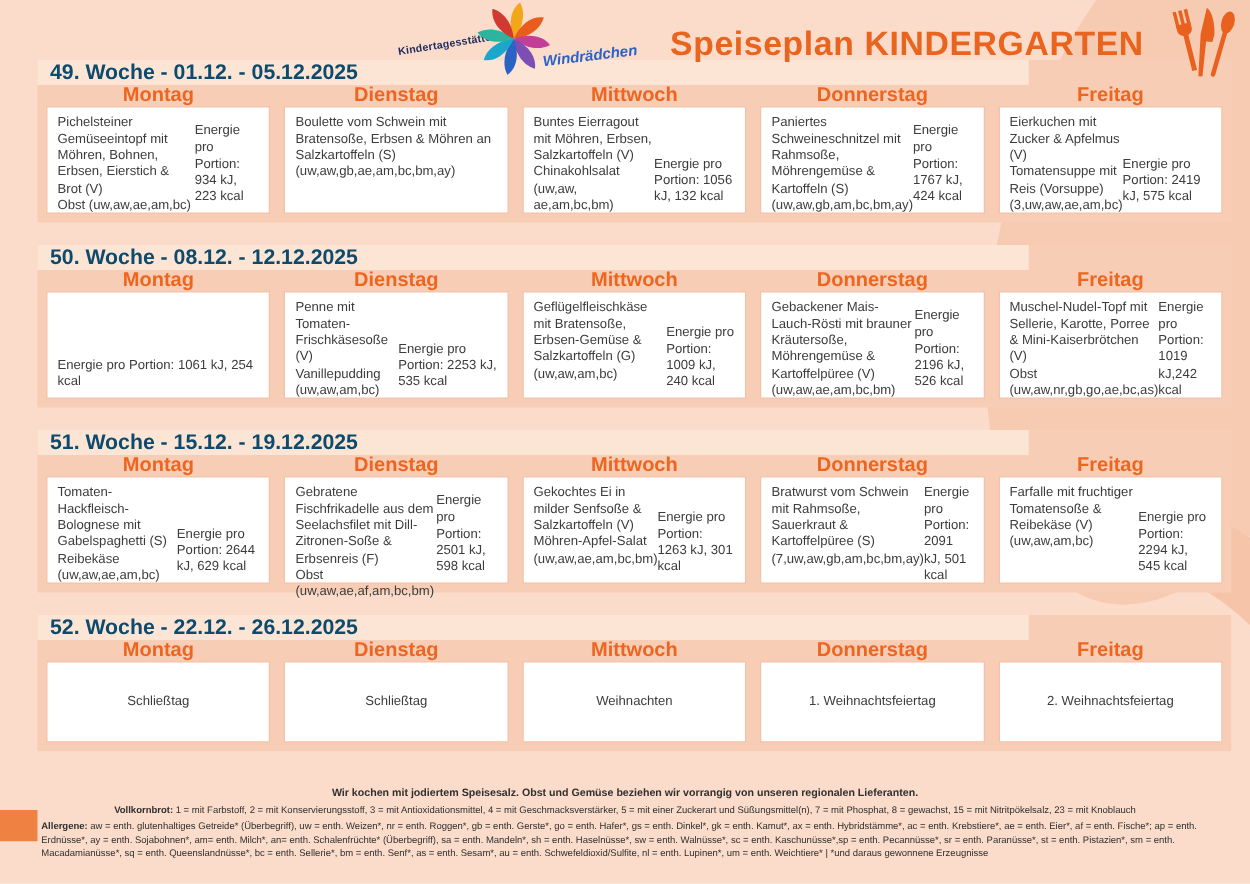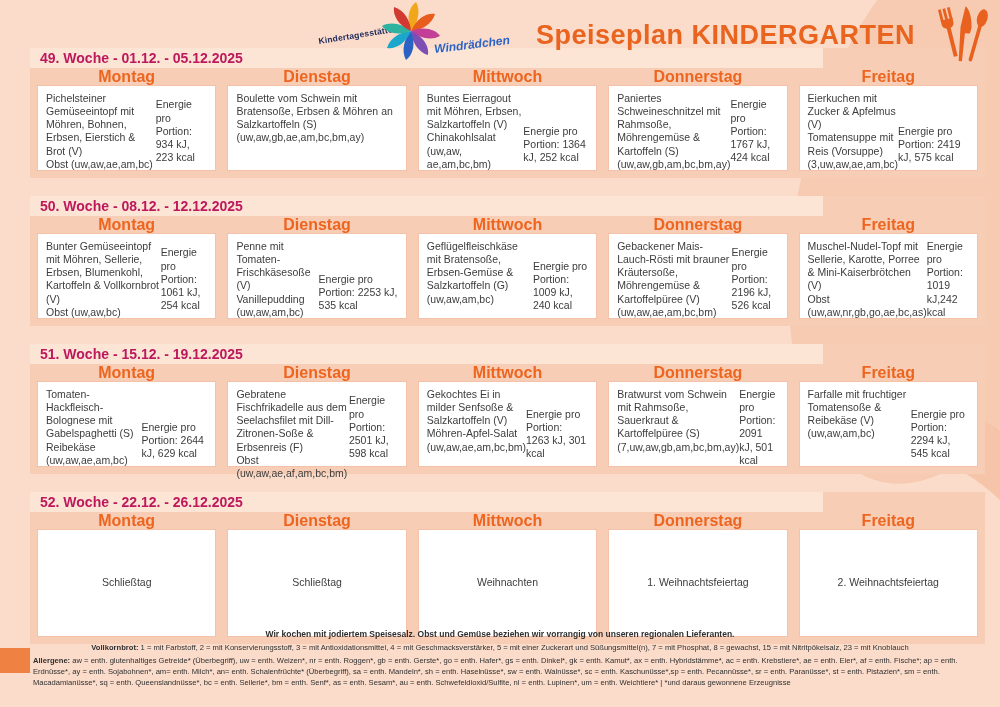--- a/index.html
+++ b/index.html
@@ -42,38 +42,38 @@
     font-size:27px; font-weight:bold; color:#e9641f; letter-spacing:.5px;
     white-space:nowrap;
     text-align:right;
   }
   .cutlery { position:absolute; right:2px; top:4px; z-index:3; }
   
   #weeks { position:absolute; top:48px; left:30px; width:955px; z-index:1; }
   .week { margin-bottom:18px; background:#f8cdb6; }
   .week-label {
     width:83%; height:20px; line-height:20px; background:#fce5d5;
-    font-size:14px; font-weight:bold; color:#be185d; padding-left:10px;
+    font-size:17px; font-weight:bold; color:#0c4a6e; padding-left:10px;
   }
   .day-grid {
     display:grid; grid-template-columns:repeat(5,1fr); column-gap:13px;
     padding:0 8px 8px 8px;
   }
   .day-head {
     height:18px; line-height:18px; text-align:center;
     font-size:16px; font-weight:bold; color:#ed651f;
   }
   .card {
     grid-row:2; background:#ffffff; height:84px; padding:6px 8px;
     display:flex; flex-direction:row; font-size:10.5px; line-height:1.25;
     box-shadow:0 0 0 1px rgba(238,176,144,.35);
   }
   .meal { white-space:pre-line; }
   .energy { margin-top:auto; }
-  .week.closed .card { height:106px; }
+  .week.closed .card { height:63px; }
   .week.closed .meal { margin:auto; text-align:center; white-space:normal; }
   
   #footer { position:absolute; left:0; right:0; top:629px; z-index:1; }
   .note { text-align:center; font-size:8.5px; font-weight:bold; color:#2f2f2f; }
   .additives { text-align:center; font-size:7.6px; margin-top:4px; color:#2f2f2f; }
   .additives b, .allergens b { font-weight:bold; }
   .allergens {
     margin:3px 15px 0 33px; font-size:7.6px; line-height:1.45;
     text-align:left; color:#2f2f2f;
   }
@@ -155,21 +155,21 @@
 Obst (uw,aw,ae,am,bc)</div>
           <div class="energy">Energie pro Portion: 934 kJ, 223 kcal</div>
         </div>
         <div class="card">
           <div class="meal">Boulette vom Schwein mit Bratensoße, Erbsen &amp; Möhren an Salzkartoffeln (S)
 (uw,aw,gb,ae,am,bc,bm,ay)</div>
         </div>
         <div class="card">
           <div class="meal">Buntes Eierragout mit Möhren, Erbsen, Salzkartoffeln (V)
 Chinakohlsalat (uw,aw, ae,am,bc,bm)</div>
-          <div class="energy">Energie pro Portion: 1364 kJ, 252 kcal</div>
+          <div class="energy">Energie pro Portion: 1056 kJ, 132 kcal</div>
         </div>
         <div class="card">
           <div class="meal">Paniertes Schweineschnitzel mit Rahmsoße, Möhrengemüse &amp; Kartoffeln (S)
 (uw,aw,gb,am,bc,bm,ay)</div>
           <div class="energy">Energie pro Portion: 1767 kJ, 424 kcal</div>
         </div>
         <div class="card">
           <div class="meal">Eierkuchen mit Zucker &amp; Apfelmus (V)
 Tomatensuppe mit Reis (Vorsuppe)
 (3,uw,aw,ae,am,bc)</div>
@@ -180,22 +180,20 @@
 
     <div class="week">
       <div class="week-label">50. Woche - 08.12. - 12.12.2025</div>
       <div class="day-grid">
         <div class="day-head">Montag</div>
         <div class="day-head">Dienstag</div>
         <div class="day-head">Mittwoch</div>
         <div class="day-head">Donnerstag</div>
         <div class="day-head">Freitag</div>
         <div class="card">
-          <div class="meal">Bunter Gemüseeintopf mit Möhren, Sellerie, Erbsen, Blumenkohl, Kartoffeln &amp; Vollkornbrot (V)
-Obst (uw,aw,bc)</div>
           <div class="energy">Energie pro Portion: 1061 kJ, 254 kcal</div>
         </div>
         <div class="card">
           <div class="meal">Penne mit Tomaten-Frischkäsesoße (V)
 Vanillepudding (uw,aw,am,bc)</div>
           <div class="energy">Energie pro Portion: 2253 kJ, 535 kcal</div>
         </div>
         <div class="card">
           <div class="meal">Geflügelfleischkäse mit Bratensoße, Erbsen-Gemüse &amp; Salzkartoffeln (G)
 (uw,aw,am,bc)</div>

